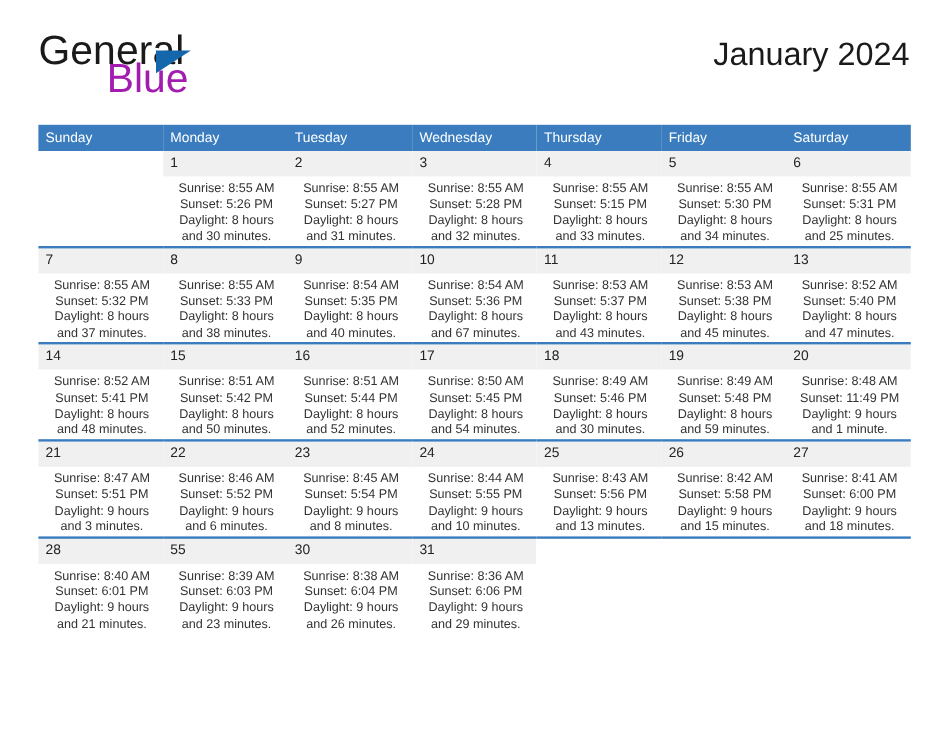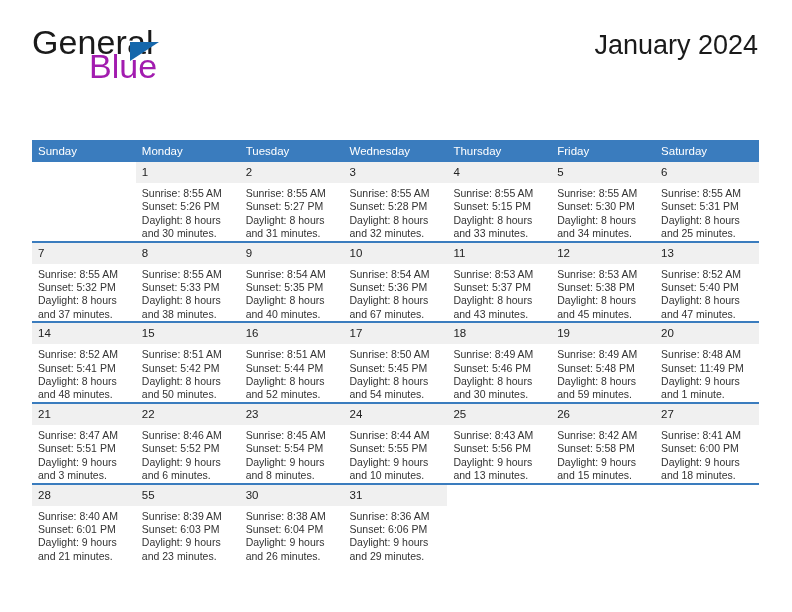--- a/index.html
+++ b/index.html
@@ -90,21 +90,20 @@
   .calendar {
     position: absolute;
     left: 32px;
     top: 104px;
     width: 727px;
   }
   table.cal {
     border-collapse: collapse;
     table-layout: fixed;
     width: 727px;
-    margin-top: 36px;
   }
   table.cal th {
     background: #3a7cbe;
     color: #ffffff;
     font-size: 11.5px;
     font-weight: normal;
     text-align: left;
     padding: 5px 0 5px 6px;
     height: 11px;
     border: none;
@@ -133,20 +132,21 @@
     color: transparent;
   }
   td.blank .daynum {
     background: #ffffff;
   }
   .cellbody {
     padding: 4px 4px 0 6px;
     font-size: 10.5px;
     line-height: 13.4px;
     color: #333333;
+    text-align: center;
   }
   .cellbody div {
     white-space: nowrap;
   }
 </style>
 </head>
 <body>
 
 <div class="page">
 

